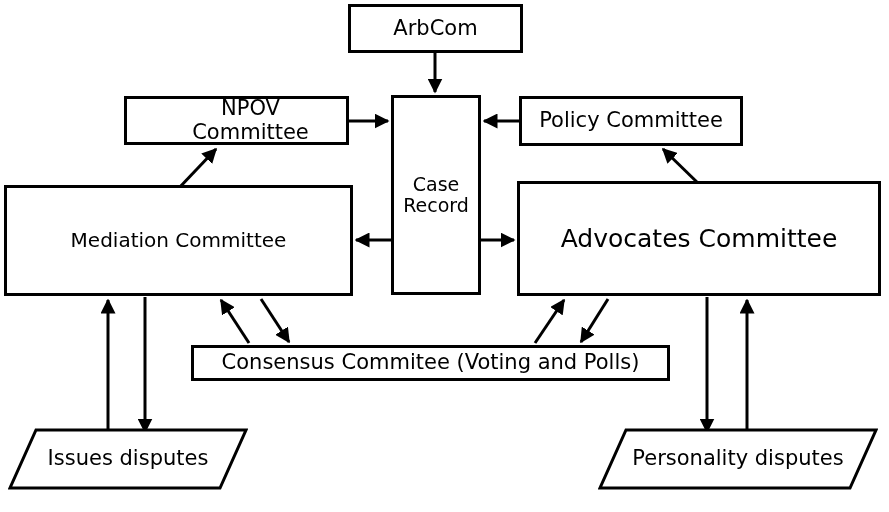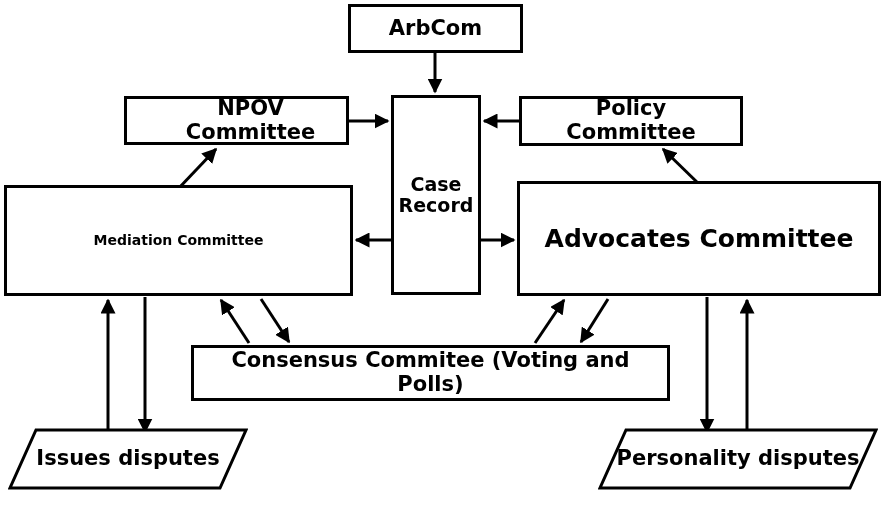--- a/index.html
+++ b/index.html
@@ -28,21 +28,20 @@
   .node {
     position: absolute;
     box-sizing: border-box;
     display: flex;
     align-items: center;
     justify-content: center;
     text-align: center;
     color: #000000;
     background: #ffffff;
     z-index: 2;
-    font-weight: bold;
   }
   .node.rect {
     border: 3px solid #000000;
   }
   .node-label {
     line-height: 1.12;
     white-space: pre-line;
     padding: 0 6px;
   }
   
@@ -61,23 +60,23 @@
   .para .node-label {
     position: relative;
     z-index: 2;
   }
 
   
   #node-arbcom       { left: 348px; top: 4px;   width: 175px; height: 49px;  font-size: 21px; }
   #node-npov         { left: 124px; top: 96px;  width: 225px; height: 49px;  font-size: 21px; padding-left: 28px; }
   #node-policy       { left: 519px; top: 96px;  width: 224px; height: 50px;  font-size: 21px; text-align: center; }
   #node-case-record  { left: 391px; top: 95px;  width: 90px;  height: 200px; font-size: 19px; }
-  #node-mediation    { left: 4px;   top: 185px; width: 349px; height: 111px; font-size: 14px; }
+  #node-mediation    { left: 4px;   top: 185px; width: 349px; height: 111px; font-size: 20px; }
   #node-advocates    { left: 517px; top: 181px; width: 364px; height: 115px; font-size: 25px; }
-  #node-consensus    { left: 191px; top: 345px; width: 479px; height: 56px;  font-size: 21px; }
+  #node-consensus    { left: 191px; top: 345px; width: 479px; height: 36px;  font-size: 21px; }
   #node-issues       { left: 8px;   top: 428px; width: 240px; height: 62px;  font-size: 21px; }
   #node-personality  { left: 598px; top: 428px; width: 280px; height: 62px;  font-size: 21px; }
 </style>
 </head>
 <body>
 
 <div id="diagram-root">
 
   <svg id="edge-layer" viewBox="0 0 889 512" xmlns="http://www.w3.org/2000/svg">
     <defs>

